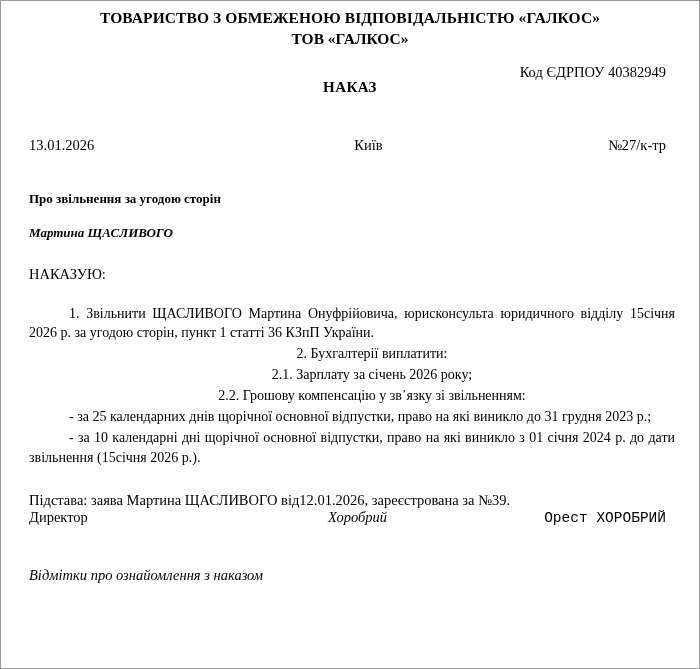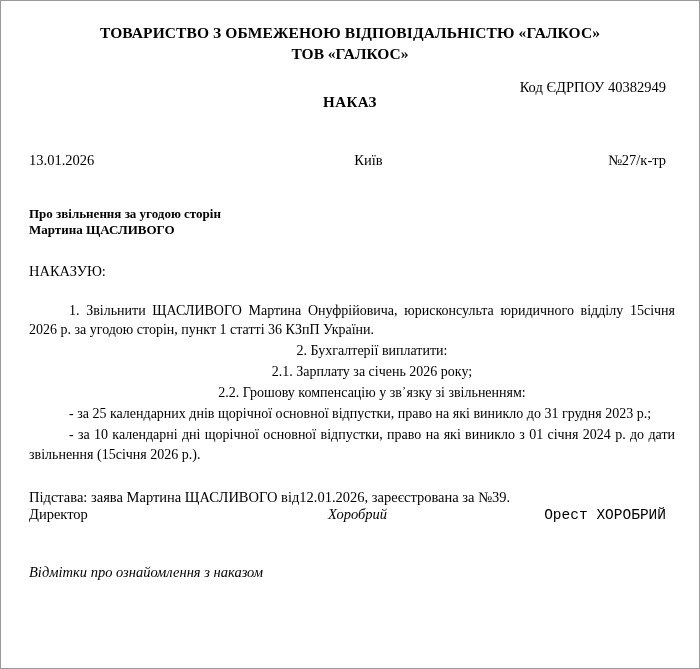--- a/index.html
+++ b/index.html
@@ -25,21 +25,20 @@
   .doc {
     font-size: 14.5px;
     line-height: 1.0;
   }
 
   
   .org-block {
     text-align: center;
     font-weight: bold;
     padding-top: 9px;
-    margin-top: 15px;
   }
   .org-line-1 {
     font-size: 15.5px;
     letter-spacing: 0.1px;
   }
   .org-line-2 {
     font-size: 15.5px;
     margin-top: 5px;
   }
   .edrpou {
@@ -81,21 +80,22 @@
   }
 
   
   .subject {
     margin-top: 40px;
     font-weight: bold;
     font-size: 13px;
     padding-left: 4px;
   }
   .subject-line-2 {
-    margin-top: 3px;
+    margin-top: 21px;
+    font-style: italic;
   }
 
   .order-verb {
     margin-top: 28px;
     padding-left: 4px;
     font-size: 14.5px;
   }
 
   
   .body-block {

